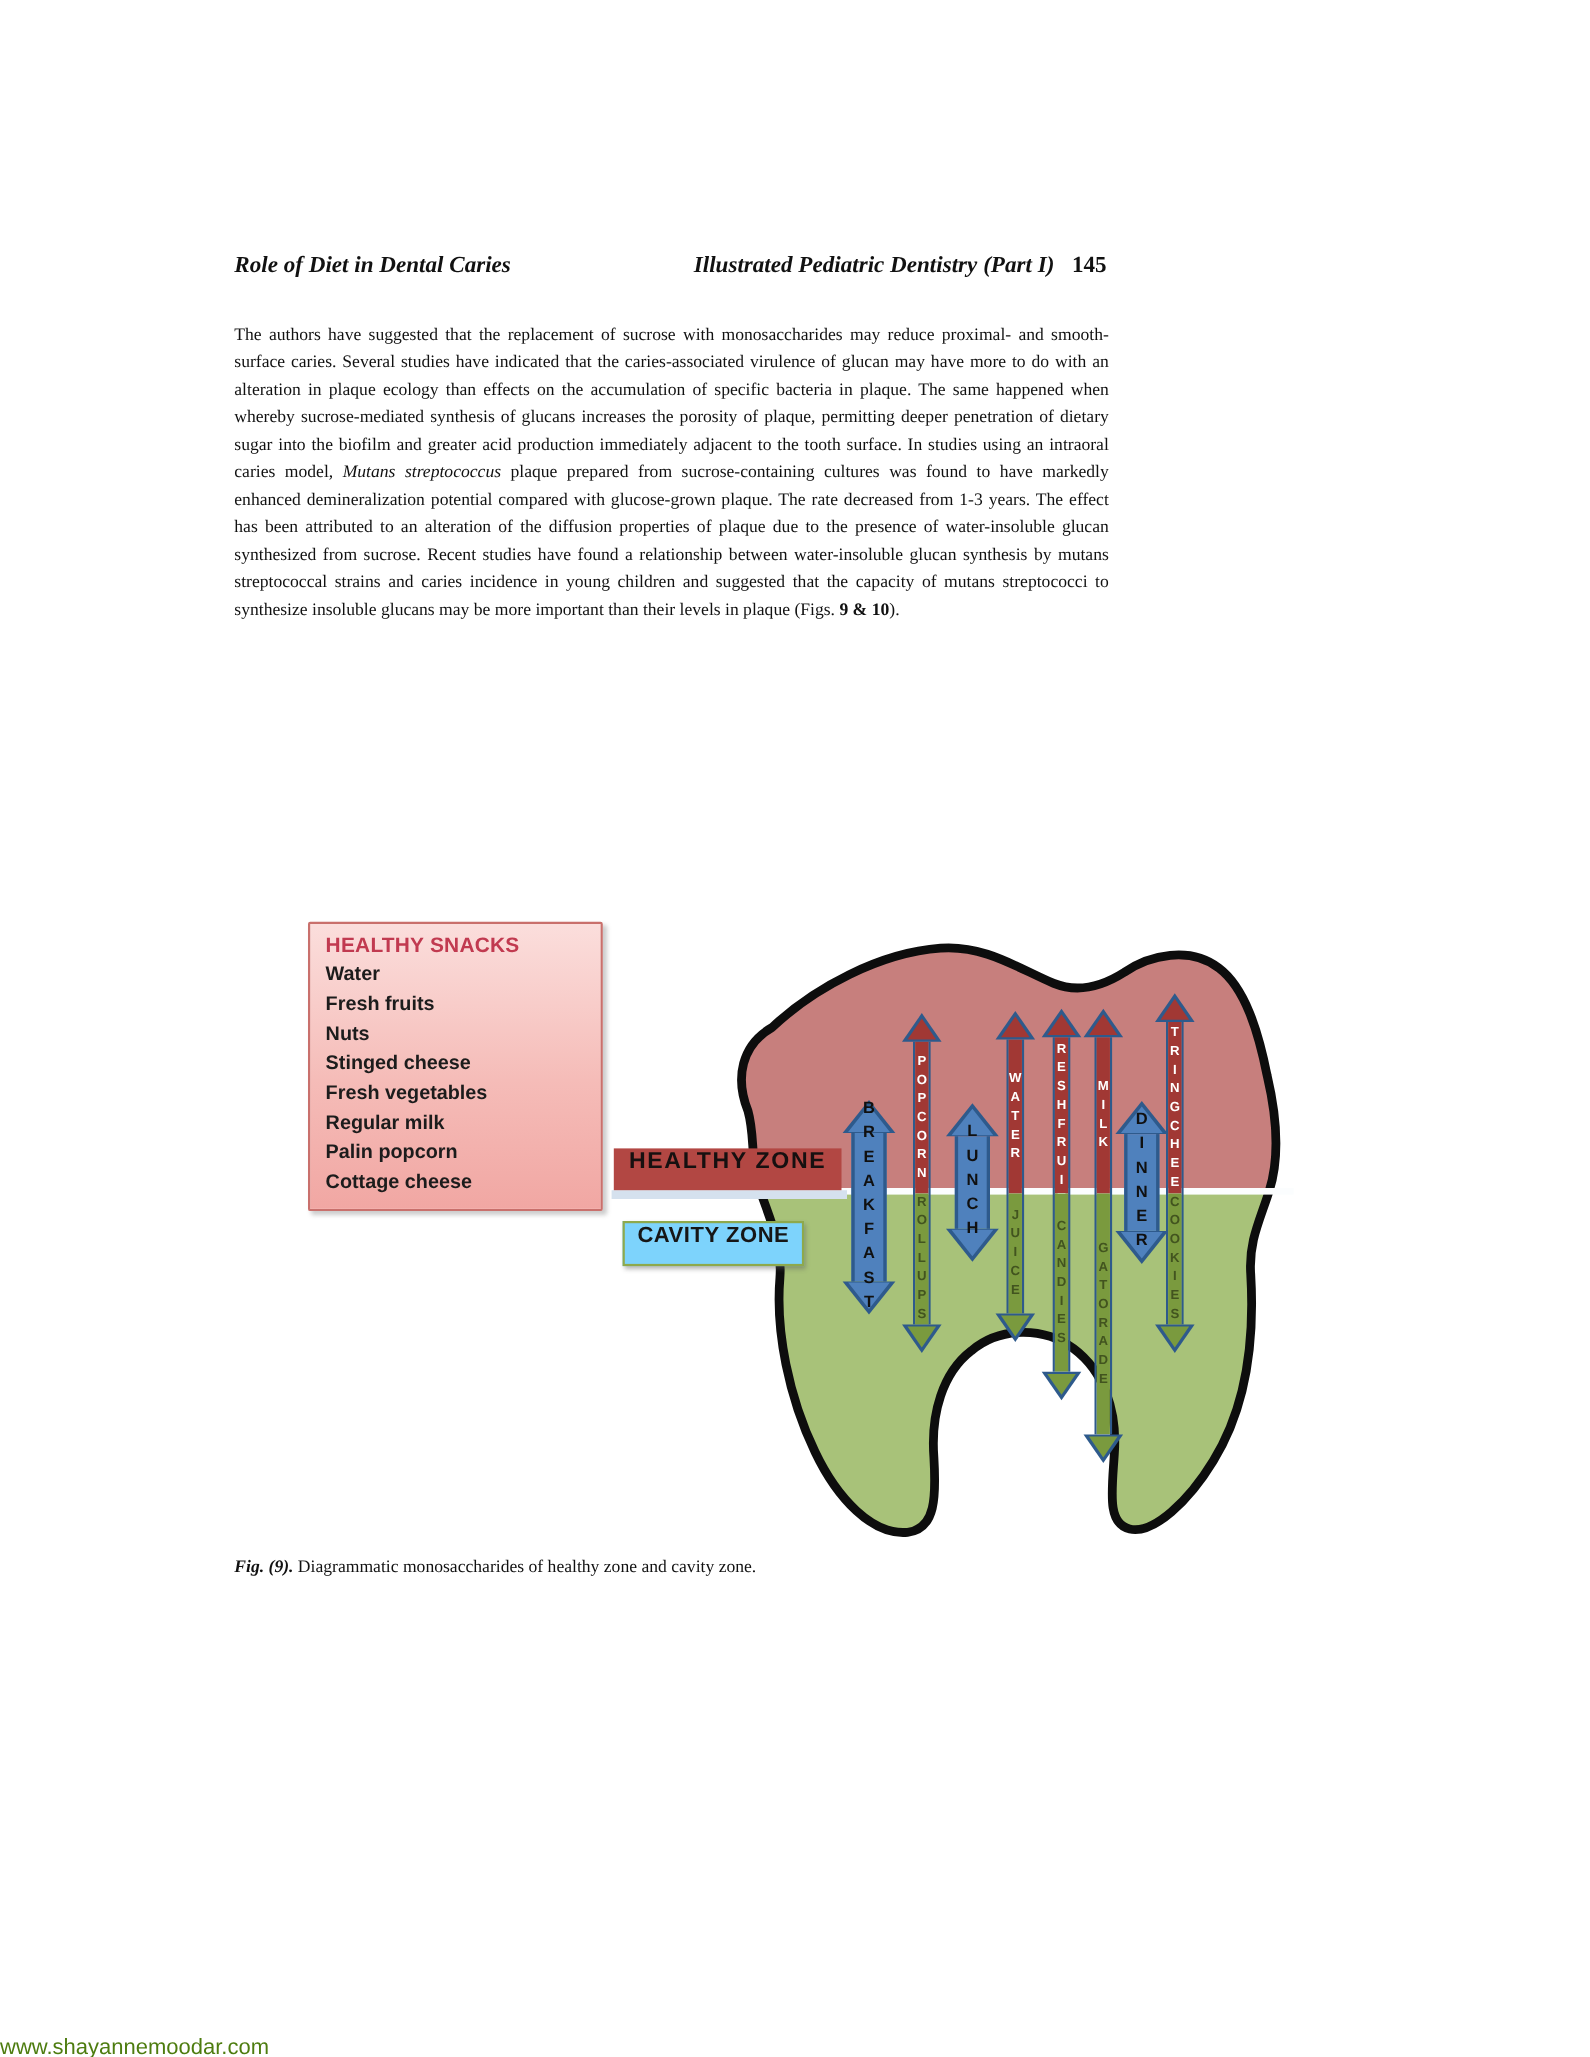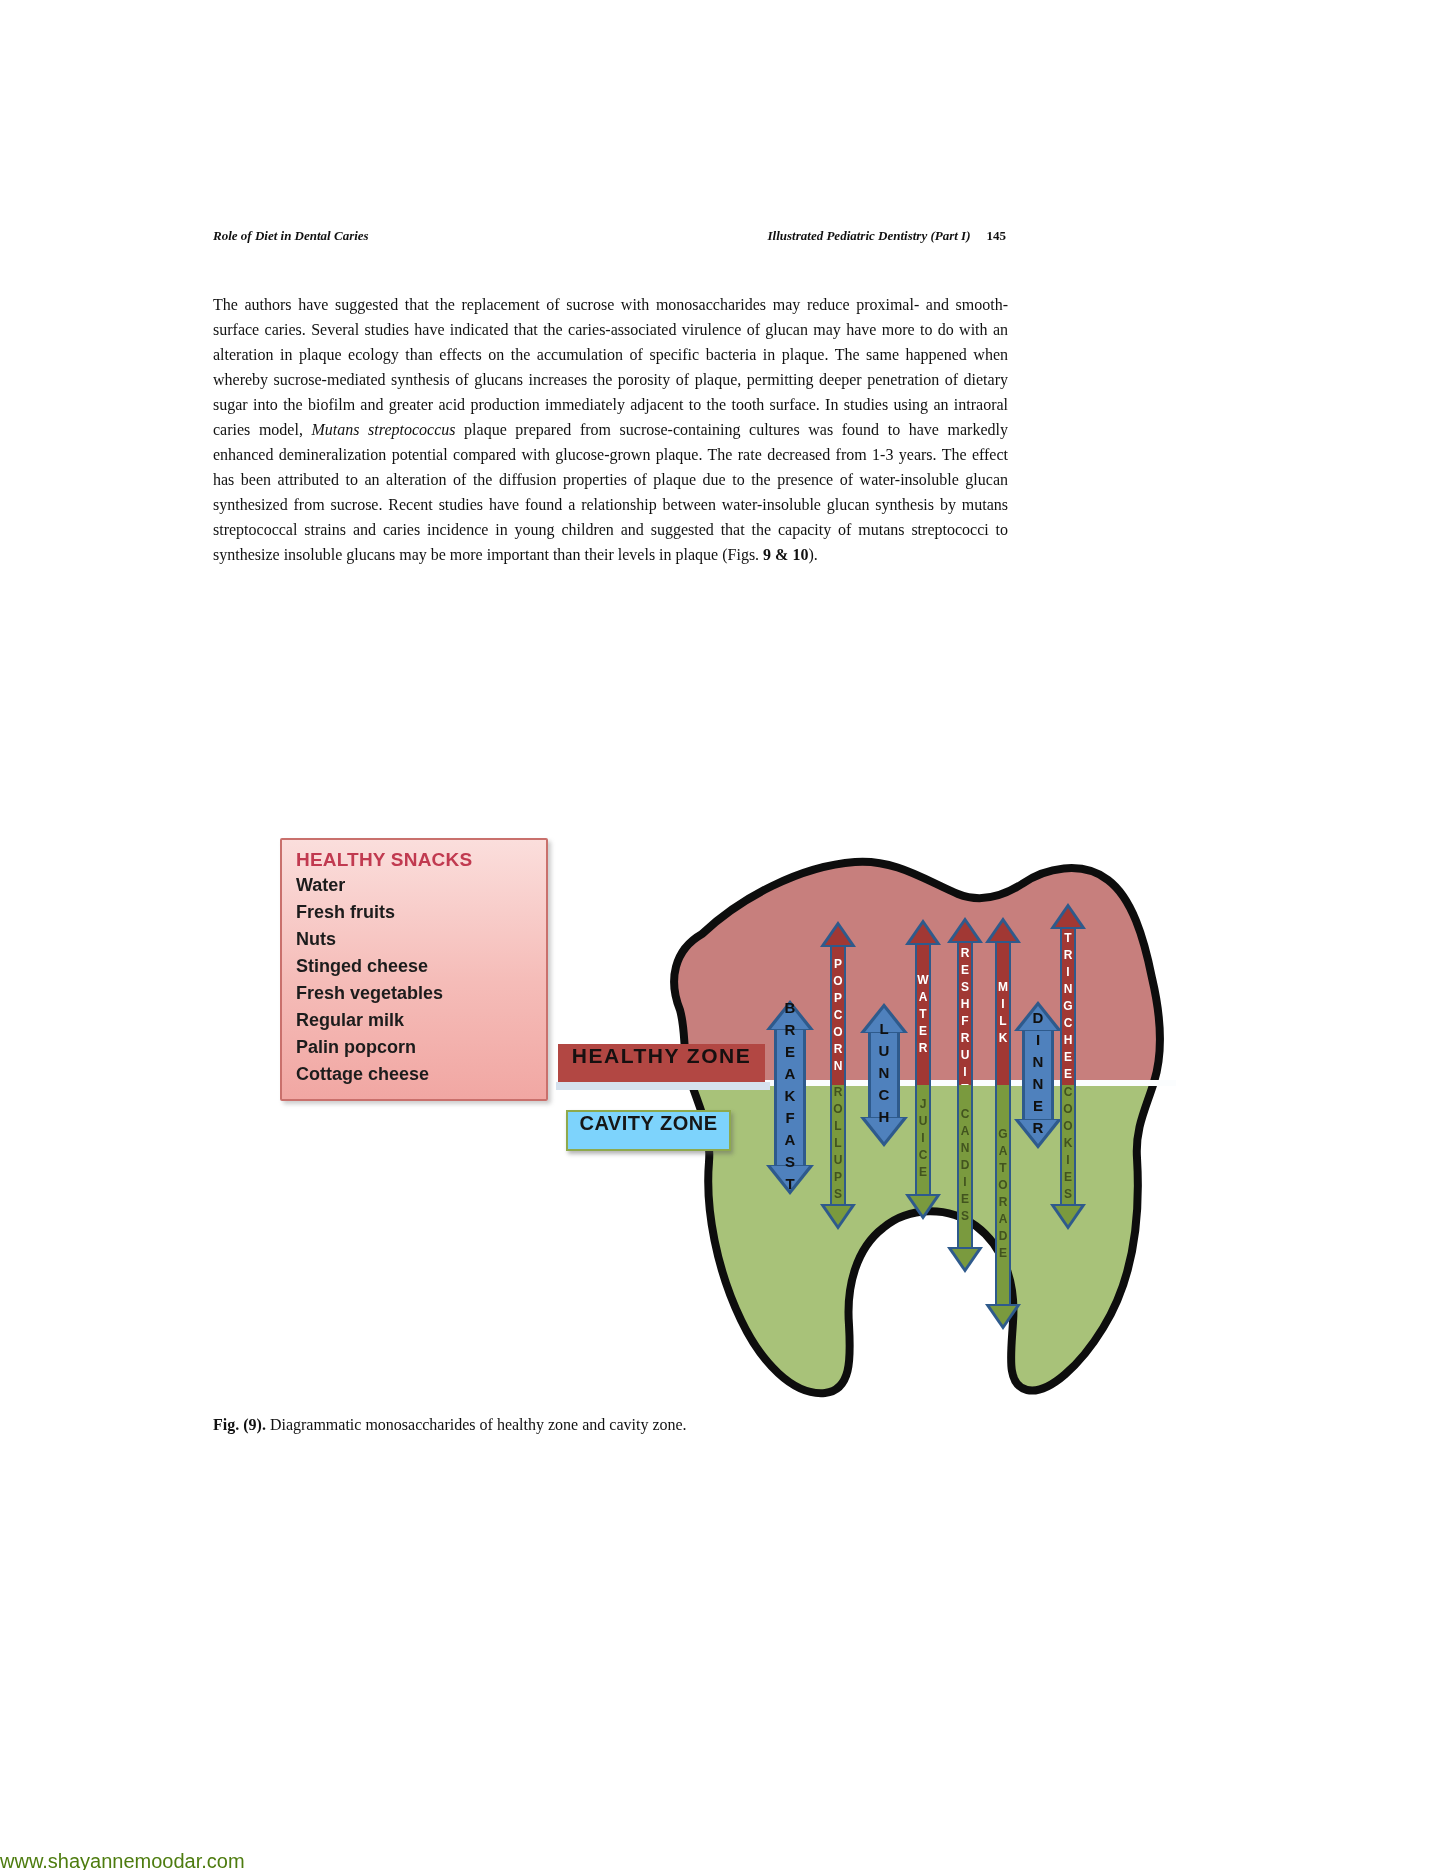--- a/index.html
+++ b/index.html
@@ -1,21 +1,21 @@
 <!DOCTYPE html>
 <html><head>
 <meta charset="utf-8">
 <style>
   html,body{margin:0;padding:0;background:#ffffff;}
   .page{position:relative;width:1445px;height:1870px;margin:0 auto;background:#ffffff;overflow:hidden;
         font-family:"Liberation Serif",serif;color:#111;}
 
   
   .runhead{position:absolute;top:228px;left:213px;width:793px;display:flex;justify-content:space-between;
-           font-size:13px;font-weight:bold;font-style:italic;}
+           font-size:21px;font-weight:bold;font-style:italic;}
   .runhead .pageno{font-style:normal;margin-left:16px;}
 
   
   .bodytext{position:absolute;top:276px;left:213px;width:795px;font-size:16px;line-height:25px;
             text-align:justify;}
   .bodytext .it{font-style:italic;}
   .bodytext .bd{font-weight:bold;}
 
   
   .snackbox{position:absolute;left:280px;width:268px;box-sizing:border-box;padding:7px 0 6px 14px;
@@ -75,21 +75,21 @@
                display:flex;flex-direction:column;}
   .food .seg{display:flex;align-items:center;justify-content:center;overflow:visible;}
   .food .seg.red{background:#a13834;}
   .food .seg.green{background:#7a9a3e;flex:1;}
   .food .vtext{font-size:12px;letter-spacing:3px;}
   .food .seg.red .vtext{color:#ffffff;}
   .food .seg.green .vtext{color:#42541f;}
 
   
   .caption{position:absolute;left:213px;top:1416px;font-size:16px;color:#111;}
-  .caption .lbl{font-weight:bold;}
+  .caption .lbl{font-weight:bold;font-style:italic;}
   .siteurl{position:absolute;left:0;top:1803px;width:100%;text-align:left;
            font-family:"Liberation Sans",sans-serif;font-size:20px;color:#4d7c0f;margin-top:47px;}
 </style>
 </head>
 <body>
 
 <div class="page">
 
   <div class="runhead">
     <span>Role of Diet in Dental Caries</span>

